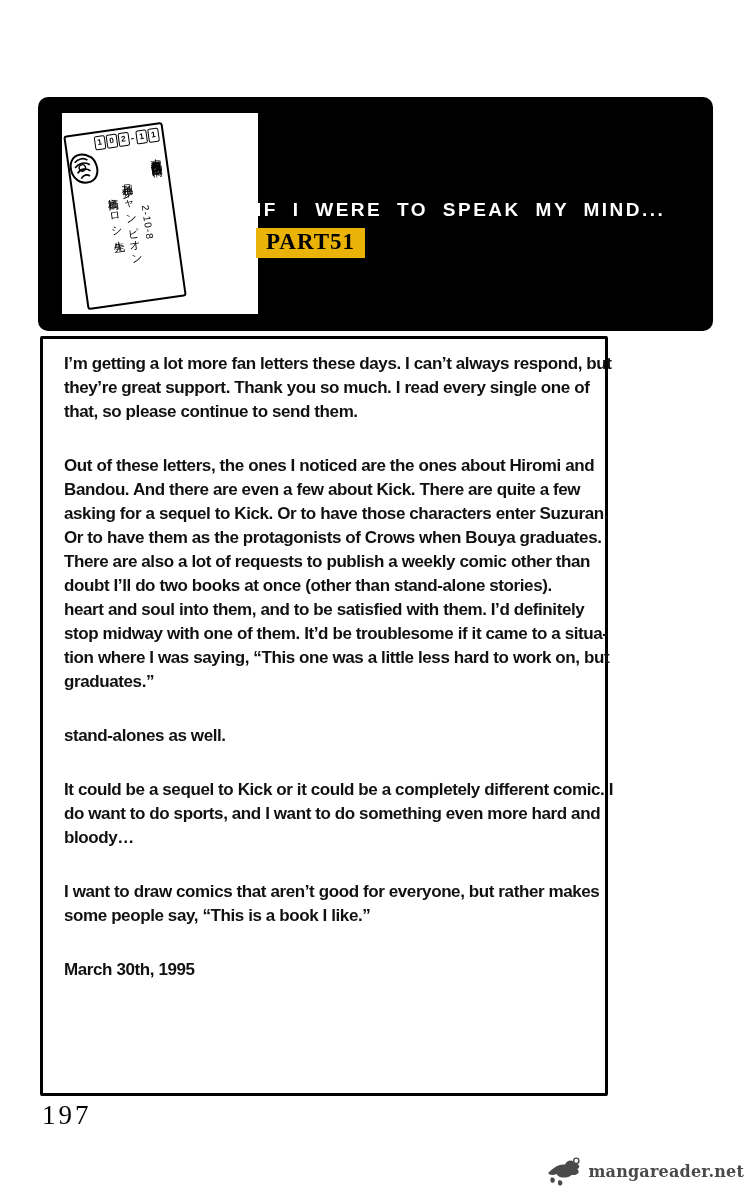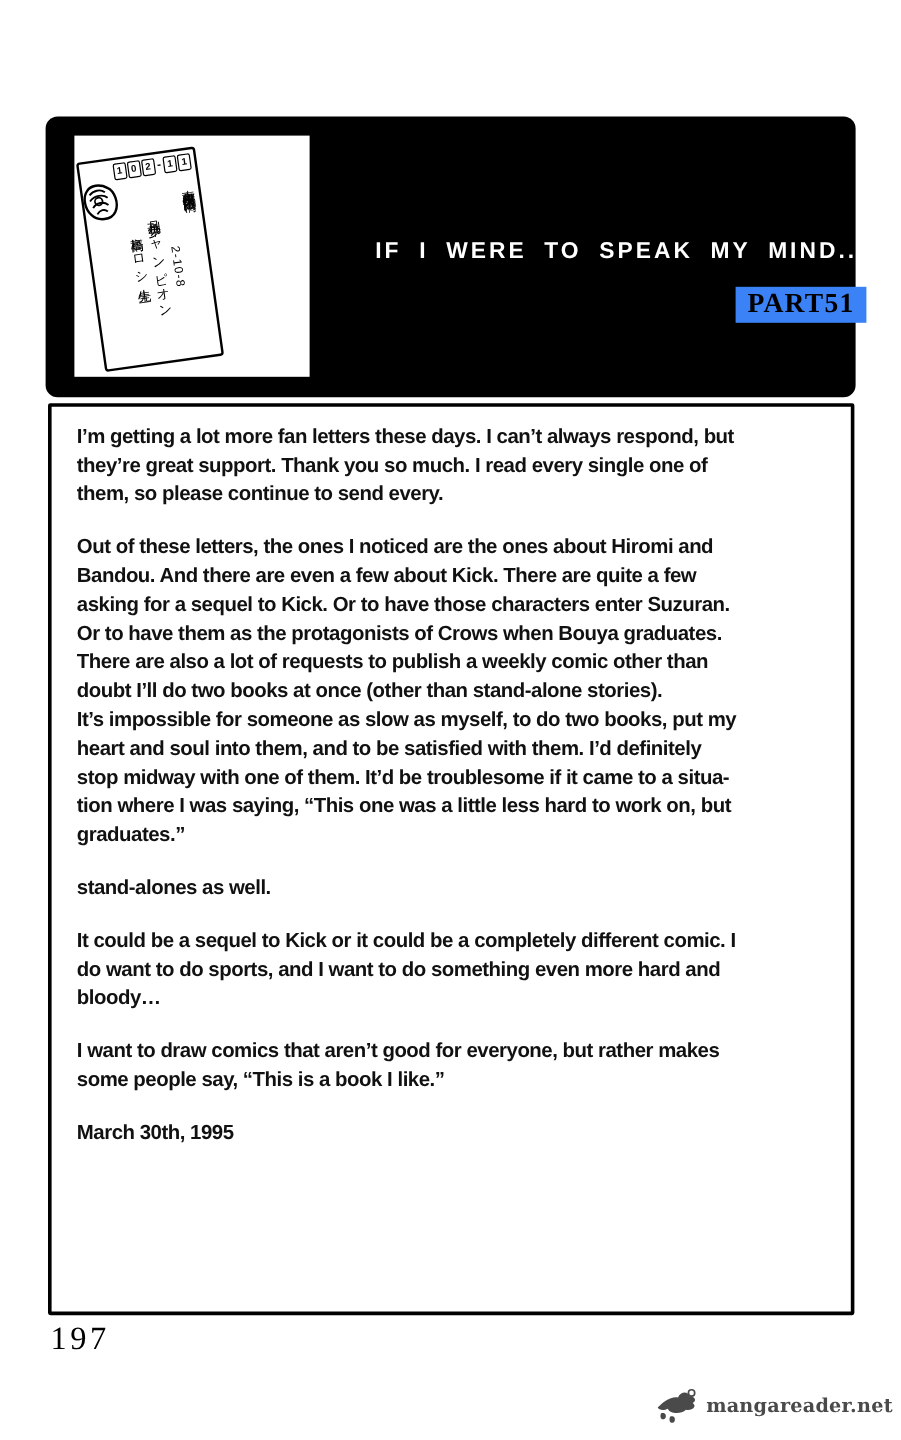--- a/index.html
+++ b/index.html
@@ -34,42 +34,42 @@
     position:absolute;top:20px;right:3px;bottom:2px;left:2px;
     writing-mode:vertical-rl;font-size:11px;line-height:15px;letter-spacing:1px;color:#000;
   }
   .addr .col{margin-left:1px;}
   .addr .col-0{padding-top:4px;}
   .addr .col-1{padding-top:58px;font-size:10px;}
   .addr .col-2{padding-top:26px;}
   .addr .col-3{padding-top:38px;}
 
   .header-titles{
-    position:absolute;left:236px;top:102px;width:448px;text-align:right;
+    position:absolute;left:218px;top:102px;width:448px;text-align:left;
   }
   .chapter-title{
     color:#ffffff;font-size:19px;font-weight:bold;letter-spacing:2.5px;word-spacing:7px;
     white-space:nowrap;
   }
   .part-badge{
-    display:inline-block;margin-top:18px;background:#3b82f6;color:#000;
+    display:inline-block;margin-top:7px;background:#eab308;color:#000;
     font-family:"Liberation Serif",serif;font-weight:bold;font-size:23px;
     letter-spacing:1px;padding:1px 10px 3px 10px;
   }
 
   
   .letter-box{
-    position:absolute;left:40px;top:336px;width:672px;height:760px;box-sizing:border-box;
+    position:absolute;left:40px;top:336px;width:568px;height:760px;box-sizing:border-box;
     background:#ffffff;border:3px solid #000;border-radius:2px;
   }
   .letter-text{
     position:absolute;left:21px;top:13px;right:8px;
     font-size:17px;font-weight:bold;letter-spacing:-0.4px;line-height:24px;color:#111;
   }
-  .para + .para{margin-top:20px;}
+  .para + .para{margin-top:30px;}
   .line{white-space:pre;}
 
   
   .page-number{
     position:absolute;left:42px;top:1100px;
     font-family:"Liberation Serif",serif;font-size:27px;letter-spacing:3px;color:#000;text-align:center;
   }
   .watermark{
     position:absolute;right:7px;top:1157px;display:flex;gap:3px;
     color:#4a4a4a;
@@ -123,30 +123,29 @@
       </div>
     </div>
 
   </div>
 
   <div class="letter-box">
     <div class="letter-text">
         <div class="para">
           <div class="line">I’m getting a lot more fan letters these days. I can’t always respond, but</div>
           <div class="line">they’re great support. Thank you so much. I read every single one of</div>
-          <div class="line">them, so please continue to send every.</div>
+          <div class="line">that, so please continue to send them.</div>
         </div>
         <div class="para">
           <div class="line">Out of these letters, the ones I noticed are the ones about Hiromi and</div>
           <div class="line">Bandou. And there are even a few about Kick. There are quite a few</div>
           <div class="line">asking for a sequel to Kick. Or to have those characters enter Suzuran.</div>
           <div class="line">Or to have them as the protagonists of Crows when Bouya graduates.</div>
           <div class="line">There are also a lot of requests to publish a weekly comic other than</div>
           <div class="line">doubt I’ll do two books at once (other than stand-alone stories).</div>
-          <div class="line">It’s impossible for someone as slow as myself, to do two books, put my</div>
           <div class="line">heart and soul into them, and to be satisfied with them. I’d definitely</div>
           <div class="line">stop midway with one of them. It’d be troublesome if it came to a situa-</div>
           <div class="line">tion where I was saying, “This one was a little less hard to work on, but</div>
           <div class="line">graduates.”</div>
         </div>
         <div class="para">
           <div class="line">stand-alones as well.</div>
         </div>
         <div class="para">
           <div class="line">It could be a sequel to Kick or it could be a completely different comic. I</div>

